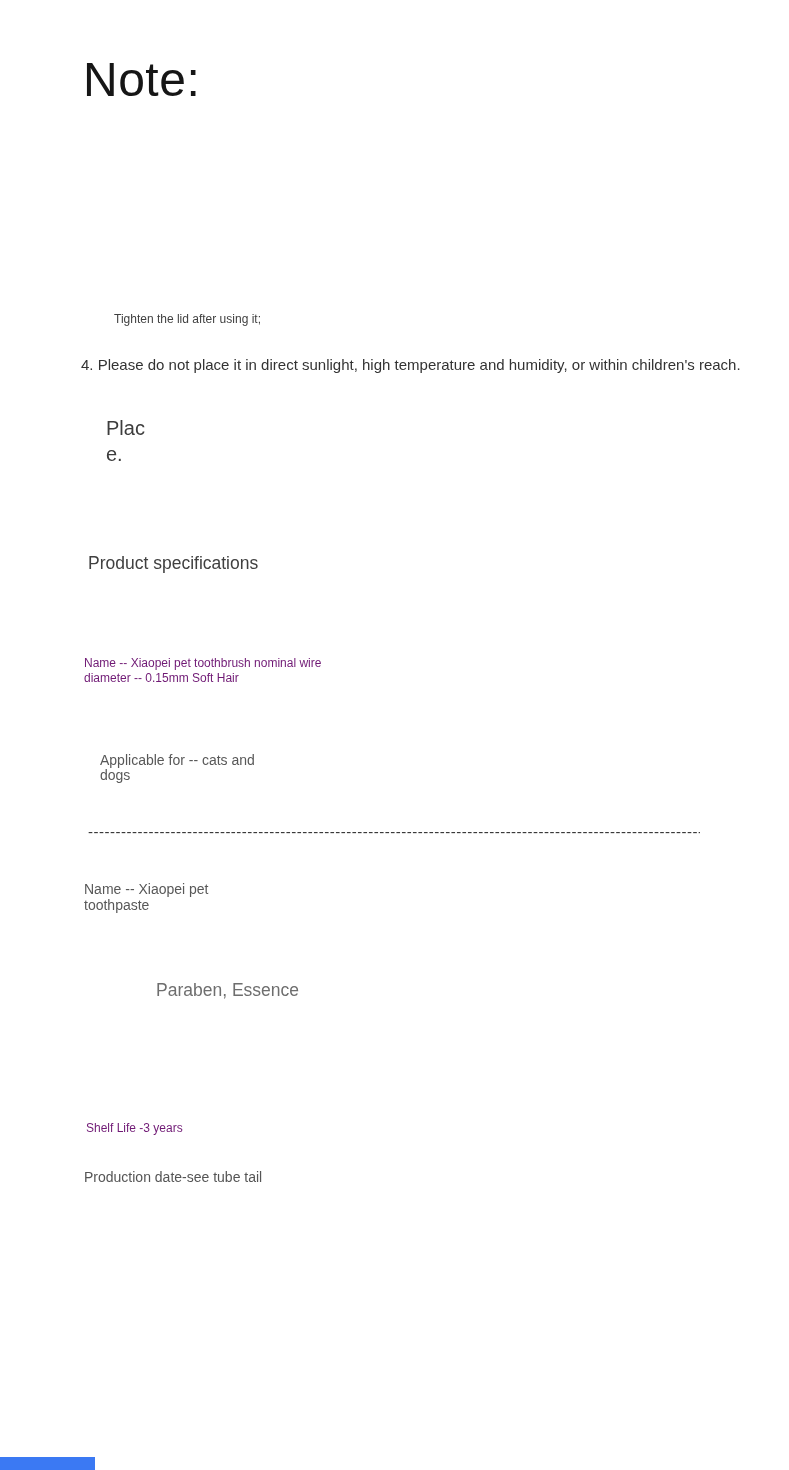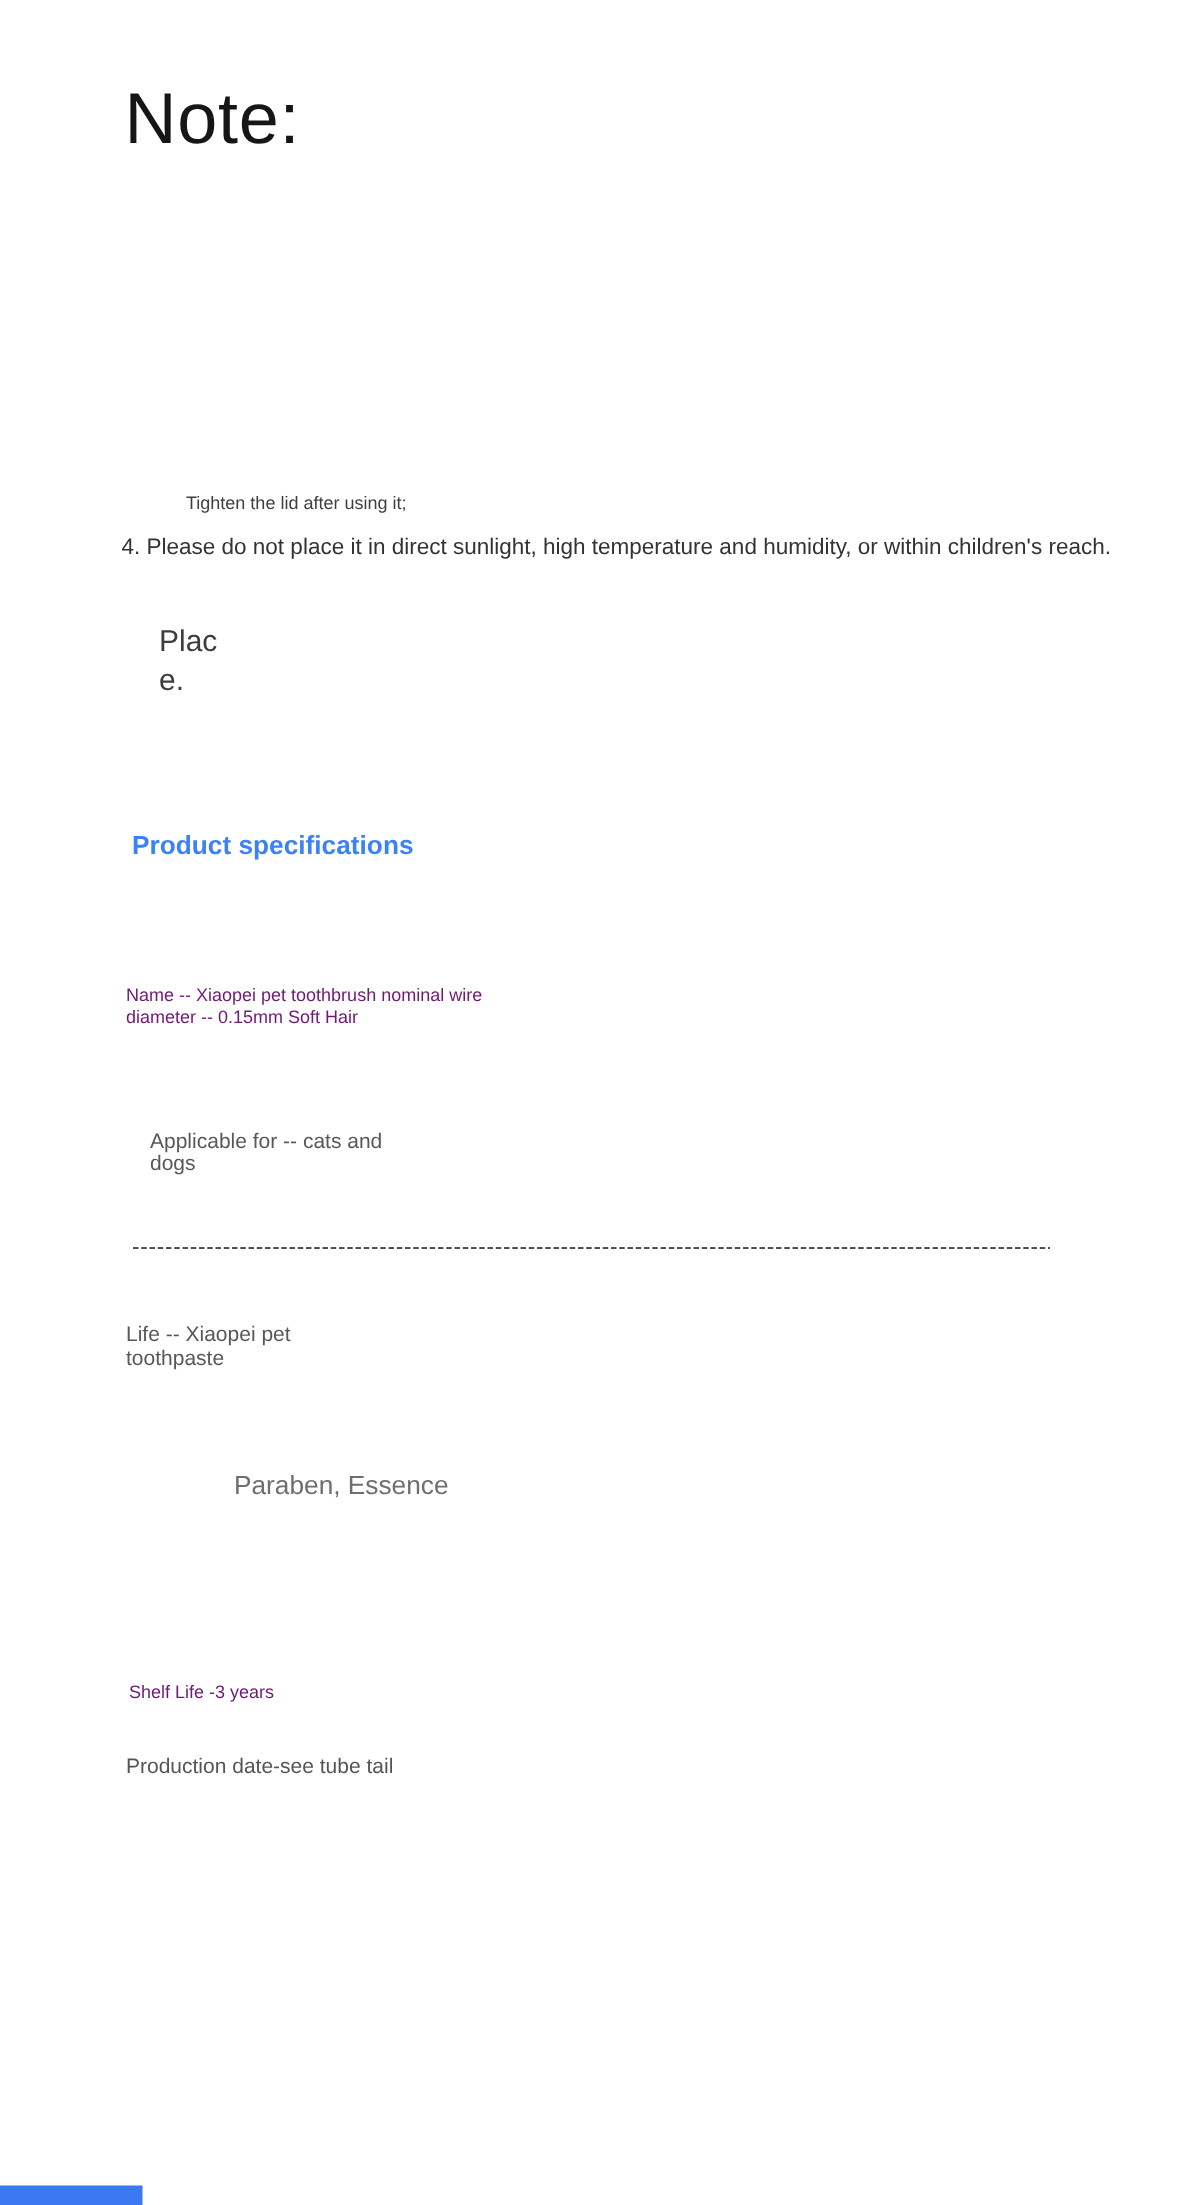--- a/index.html
+++ b/index.html
@@ -26,25 +26,24 @@
     letter-spacing: 0.5px;
   }
   .warnings {
     left: 82px; top: 164px;
     width: 592px;
     font-size: 15px;
     line-height: 17.5px;
     color: #3d3d3d;
   }
   .tighten {
-    left: 124px; top: 312px;
+    left: 114px; top: 312px;
     font-size: 12px;
     line-height: 14px;
     color: #3f3f3f;
-    margin-top: 16px;
   }
   .item4 {
     left: 81px; top: 358px;
     font-size: 15px;
     line-height: 14px;
     color: #333333;
     white-space: nowrap;
     text-align: right;
   }
   .place {
@@ -52,22 +51,22 @@
     width: 47px;
     font-size: 20px;
     line-height: 26px;
     color: #3d3d3d;
     word-break: break-all;
   }
   .specs-heading {
     left: 88px; top: 552px;
     font-size: 17.5px;
     line-height: 22px;
-    font-weight: 700;
-    color: #3b82f6;
+    font-weight: 400;
+    color: #404040;
   }
   .tb-name {
     left: 84px; top: 656px;
     width: 252px;
     font-size: 12px;
     line-height: 15px;
     color: #701a75;
   }
   .tb-applicable {
     left: 100px; top: 753px;
@@ -145,21 +144,21 @@
   <p class="abs place">Place.</p>
 
   <h2 class="abs specs-heading">Product specifications</h2>
 
   <p class="abs tb-name">Name -- Xiaopei pet toothbrush nominal wire diameter -- 0.15mm Soft Hair</p>
 
   <p class="abs tb-applicable">Applicable for -- cats and dogs</p>
 
   <div class="abs divider">------------------------------------------------------------------------------------------------------------------------</div>
 
-  <p class="abs tp-name">Life -- Xiaopei pet toothpaste</p>
+  <p class="abs tp-name">Name -- Xiaopei pet toothpaste</p>
 
 
   <p class="abs ingredients2">Paraben, Essence</p>
 
 
   <p class="abs shelf-life">Shelf Life -3 years</p>
 
   <p class="abs production-date">Production date-see tube tail</p>
 
   <div class="abs bluebar" style="background: rgb(59, 121, 243);"></div>

